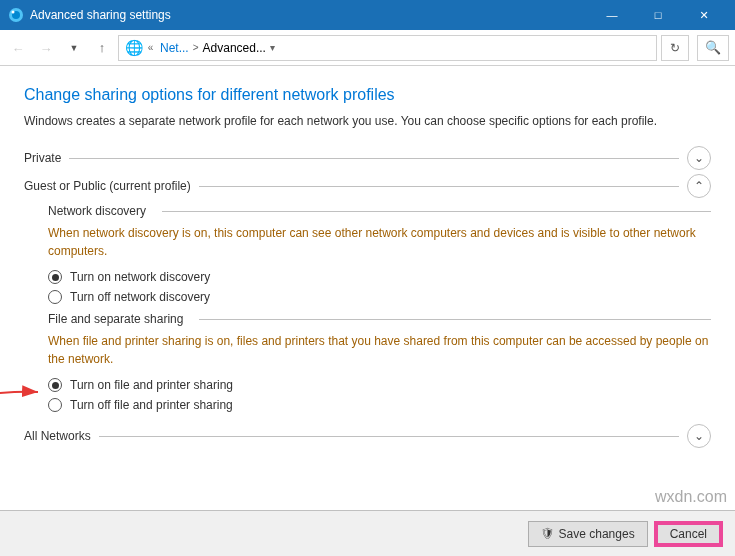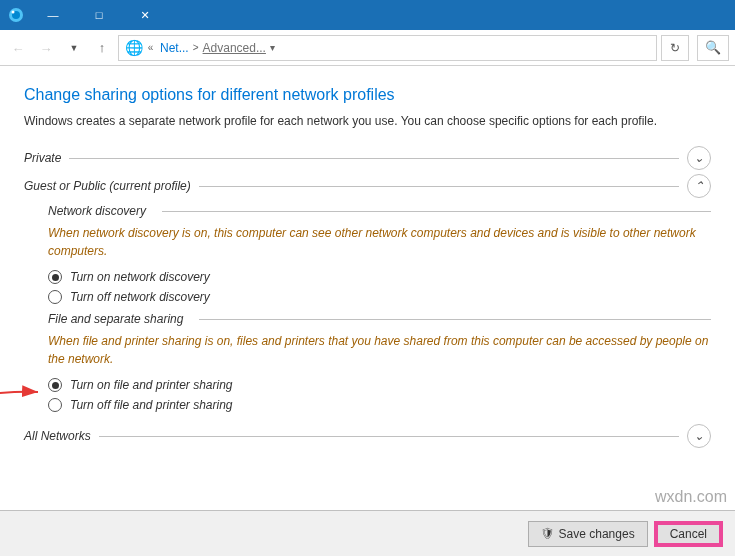--- a/index.html
+++ b/index.html
@@ -76,21 +76,20 @@
     .page-desc {
       font-size: 12px;
       color: #333;
       margin-bottom: 16px;
       line-height: 1.5;
     }
 
     
     .profile-section {
       margin-bottom: 4px;
-      font-style: italic;
     }
     .profile-header {
       display: flex;
       align-items: center;
       gap: 8px;
       margin-bottom: 4px;
     }
     .profile-label {
       font-size: 12px;
       color: #333;
@@ -212,38 +211,39 @@
 <body>
 
 <div class="title-bar">
   <div class="title-bar-icon">
     <svg width="16" height="16" viewBox="0 0 16 16">
       <circle cx="8" cy="8" r="7" fill="#4fc3f7"></circle>
       <circle cx="8" cy="8" r="4" fill="#0288d1"></circle>
       <circle cx="5" cy="5" r="1.5" fill="white"></circle>
     </svg>
   </div>
+  <span class="title-bar-title">Advanced sharing settings</span>
   <div class="title-bar-controls">
     <div class="title-btn">—</div>
     <div class="title-btn">□</div>
     <div class="title-btn close">✕</div>
   </div>
 </div>
 
 <div class="address-bar">
   <div class="nav-btn disabled">←</div>
   <div class="nav-btn disabled">→</div>
   <div class="nav-btn" style="font-size:9px;">▼</div>
   <div class="nav-btn">↑</div>
   <div class="address-path">
     <span style="font-size:15px;">🌐</span>
     <span style="font-size:10px; color:#666;">«&nbsp;</span>
     <span style="color:#0078d7; cursor:pointer;">Net...</span>
     <span class="path-chevron">&gt;</span>
-    <span style="color:#737373; cursor:pointer;text-decoration:underline;">Advanced...</span>
+    <span style="color:#000000; cursor:pointer;">Advanced...</span>
     <span class="path-chevron" style="cursor:pointer;">▾</span>
   </div>
   <div class="address-refresh">↻</div>
   <div class="address-search">🔍</div>
 </div>
 
 <div class="content">
   <div class="page-title">Change sharing options for different network profiles</div>
   <div class="page-desc">Windows creates a separate network profile for each network you use. You can choose specific options for each profile.</div>
 

